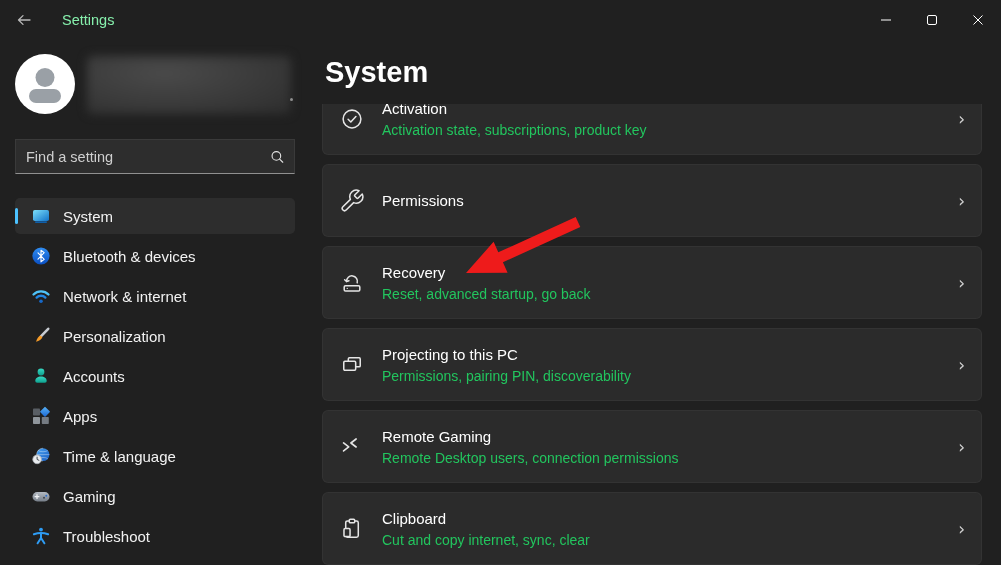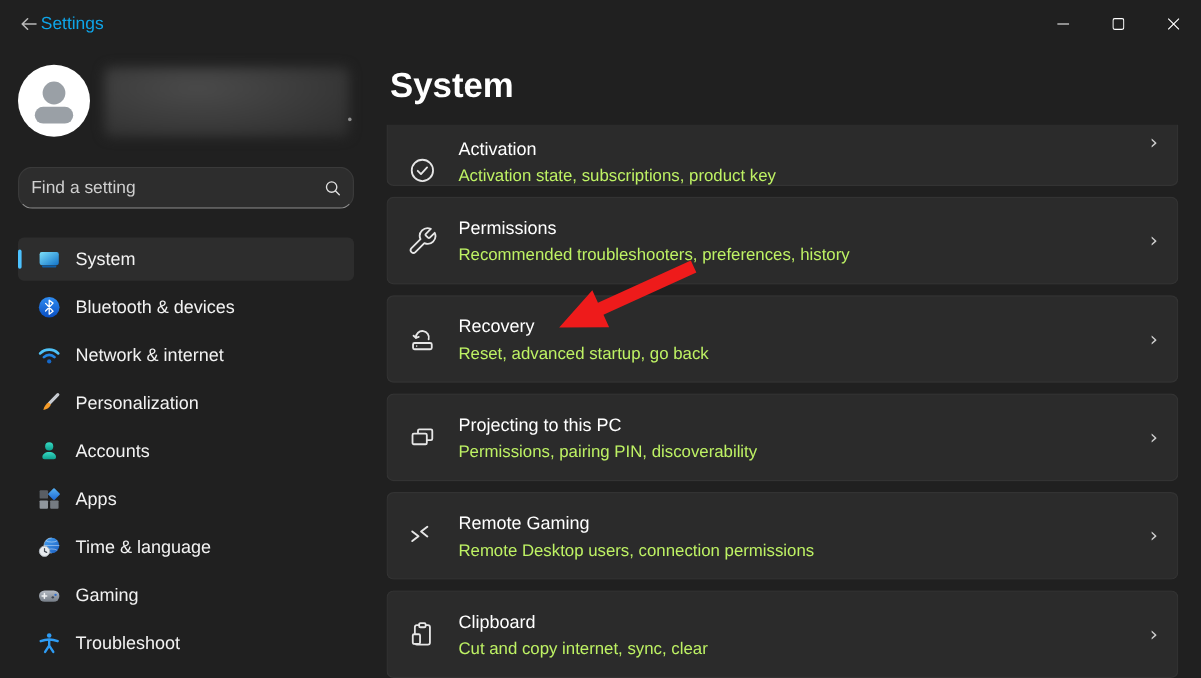--- a/index.html
+++ b/index.html
@@ -1,51 +1,51 @@
 <!DOCTYPE html>
 <html><head>
 <meta charset="utf-8">
 <style>
   html,body{margin:0;padding:0;background:#111;}
   .window{position:relative;width:1001px;height:565px;background:#202020;overflow:hidden;
           font-family:"Liberation Sans","DejaVu Sans",sans-serif;color:#fff;}
   
   .titlebar{position:absolute;top:0;left:0;right:0;height:40px;}
   .back-btn{position:absolute;left:8px;top:6px;width:32px;height:28px;display:flex;align-items:center;justify-content:center;border-radius:4px;cursor:pointer;}
-  .app-title{position:absolute;left:34px;top:0;height:40px;line-height:40px;font-size:14.5px;color:#0ea5e9;}
+  .app-title{position:absolute;left:62px;top:0;height:40px;line-height:40px;font-size:14.5px;color:#86efac;}
   .captions{position:absolute;right:0;top:0;display:flex;}
   .caption-btn{width:46px;height:40px;display:flex;align-items:center;justify-content:center;cursor:pointer;}
   
   .avatar{position:absolute;left:15px;top:54px;width:60px;height:60px;border-radius:50%;background:#ffffff;cursor:pointer;}
   .redacted{position:absolute;left:87px;top:56px;width:204px;height:58px;border-radius:6px;
             background:radial-gradient(ellipse at 38% 30%,#4a4a4a 0%,#3a3a3a 55%,#2d2d2d 100%);
             filter:blur(5px);}
   .redacted-dot{position:absolute;left:290px;top:98px;width:3px;height:3px;border-radius:50%;background:#8f8f8f;}
   .search-box{position:absolute;left:15px;top:139px;width:280px;height:35px;box-sizing:border-box;
-              background:#2d2d2d;border:1px solid #3a3a3a;border-bottom:1px solid #909090;border-radius:12px;}
+              background:#2d2d2d;border:1px solid #3a3a3a;border-bottom:1px solid #909090;border-radius:0;}
   .search-input{width:100%;height:100%;background:transparent;border:none;outline:none;color:#eaeaea;
                 font-size:14.5px;padding:0 32px 0 10px;box-sizing:border-box;font-family:inherit;}
   .search-input::placeholder{color:#cfcfcf;opacity:1;}
   .search-icon{position:absolute;right:9px;top:50%;transform:translateY(-50%);display:flex;}
   .nav{position:absolute;left:15px;top:198px;width:280px;}
   .nav-item{position:relative;height:36px;margin-bottom:4px;border-radius:5px;display:flex;align-items:center;cursor:pointer;}
   .nav-item.selected{background:#2d2d2d;}
   .accent-pill{position:absolute;left:0;top:10px;width:3px;height:16px;border-radius:2px;background:#4cc2ff;}
   .nav-icon{width:20px;height:20px;margin-left:16px;flex:none;display:flex;}
   .nav-label{margin-left:12px;font-size:15px;color:#f2f2f2;white-space:nowrap;}
   
   .main-title{position:absolute;left:325px;top:56px;font-size:29px;font-weight:600;color:#ffffff;}
   .rows-viewport{position:absolute;left:322px;top:104px;width:660px;bottom:0;overflow:hidden;}
   .row-card{position:relative;height:73px;margin-bottom:9px;border-radius:6px;background:#2b2b2b;
             box-shadow:inset 0 0 0 1px rgba(255,255,255,0.04);display:flex;align-items:center;box-sizing:border-box;cursor:pointer;}
-  .row-card.first{margin-top:-22px;align-items:flex-end;}
+  .row-card.first{margin-top:-22px;}
   .row-icon{width:26px;height:26px;margin-left:17px;flex:none;display:flex;}
   .row-text{margin-left:17px;}
   .row-title{font-size:15px;color:#ffffff;line-height:19px;}
-  .row-sub{font-size:14px;color:#bef264;line-height:17px;margin-top:4px;white-space:nowrap;}
+  .row-sub{font-size:14px;color:#22c55e;line-height:17px;margin-top:4px;white-space:nowrap;}
   .row-chevron{position:absolute;right:17px;top:50%;transform:translateY(-50%);color:#cfcfcf;font-size:17px;font-family:"DejaVu Sans",sans-serif;}
   .annotation{position:absolute;left:440px;top:200px;width:160px;height:90px;pointer-events:none;z-index:5;}
   .defs-holder{position:absolute;width:0;height:0;overflow:hidden;}
 </style>
 </head>
 <body>
 
 <div class="window">
 
   <svg class="defs-holder" aria-hidden="true">
@@ -244,21 +244,20 @@
     </div>
 
     <div class="row-card">
       <span class="row-icon">
         <svg viewBox="0 0 24 24" width="26" height="26" fill="none" stroke="#e6e6e6" stroke-width="1.4" stroke-linecap="round" stroke-linejoin="round">
           <path d="M14.7 6.3a1 1 0 0 0 0 1.4l1.6 1.6a1 1 0 0 0 1.4 0l3.77-3.77a6 6 0 0 1-7.94 7.94l-6.91 6.91a2.12 2.12 0 0 1-3-3l6.91-6.91a6 6 0 0 1 7.94-7.94l-3.76 3.76z"></path>
         </svg>
       </span>
       <span class="row-text">
         <div class="row-title">Permissions</div>
-        <div class="row-sub">Recommended troubleshooters, preferences, history</div>
       </span>
       <span class="row-chevron">›</span>
     </div>
 
     <div class="row-card">
       <span class="row-icon">
         <svg viewBox="0 0 24 24" width="26" height="26" fill="none" stroke="#e6e6e6" stroke-width="1.4" stroke-linecap="round" stroke-linejoin="round">
           <rect x="4.8" y="14.6" width="14.4" height="4.8" rx="1.2"></rect>
           <circle cx="7.6" cy="17" r="0.6" fill="#e6e6e6" stroke="none"></circle>
           <path d="M16.8 11.8 A5 5 0 1 0 7 10.6"></path>

